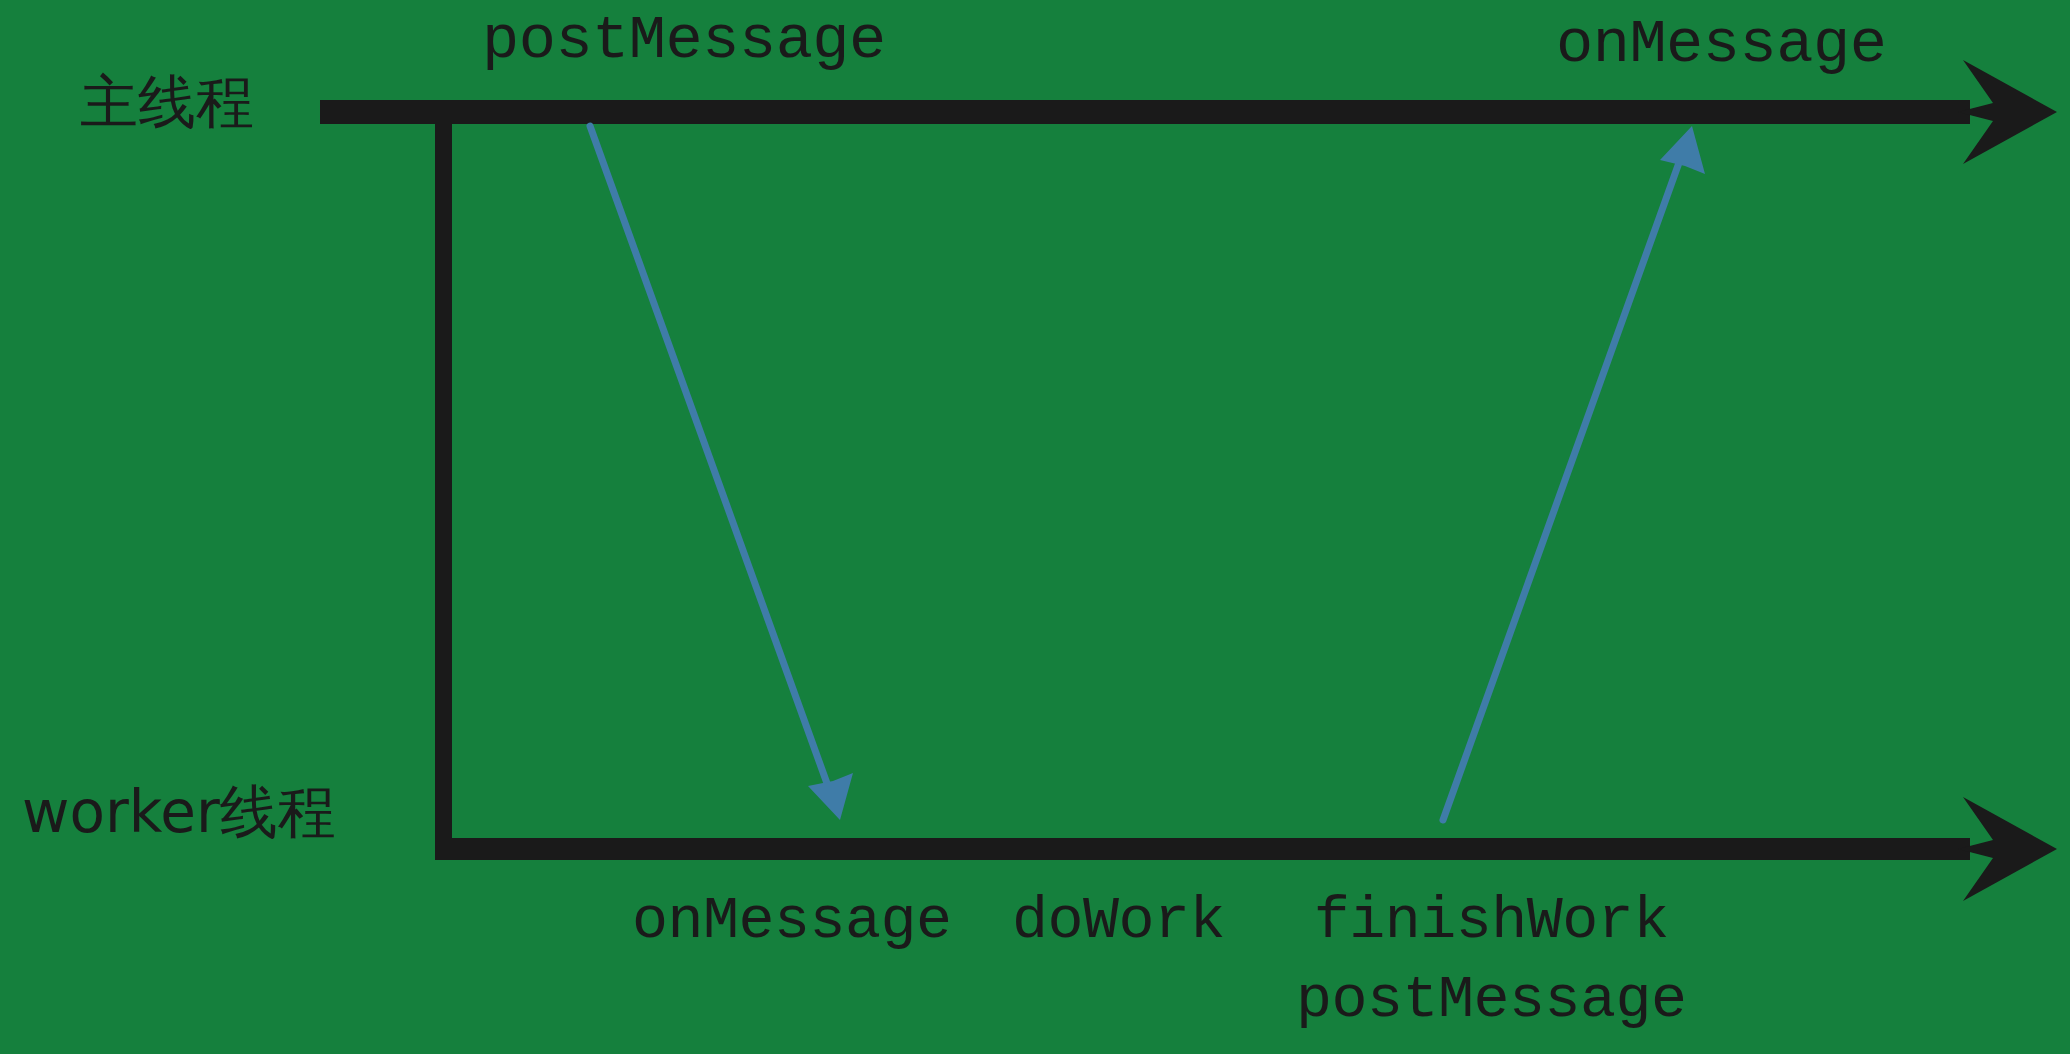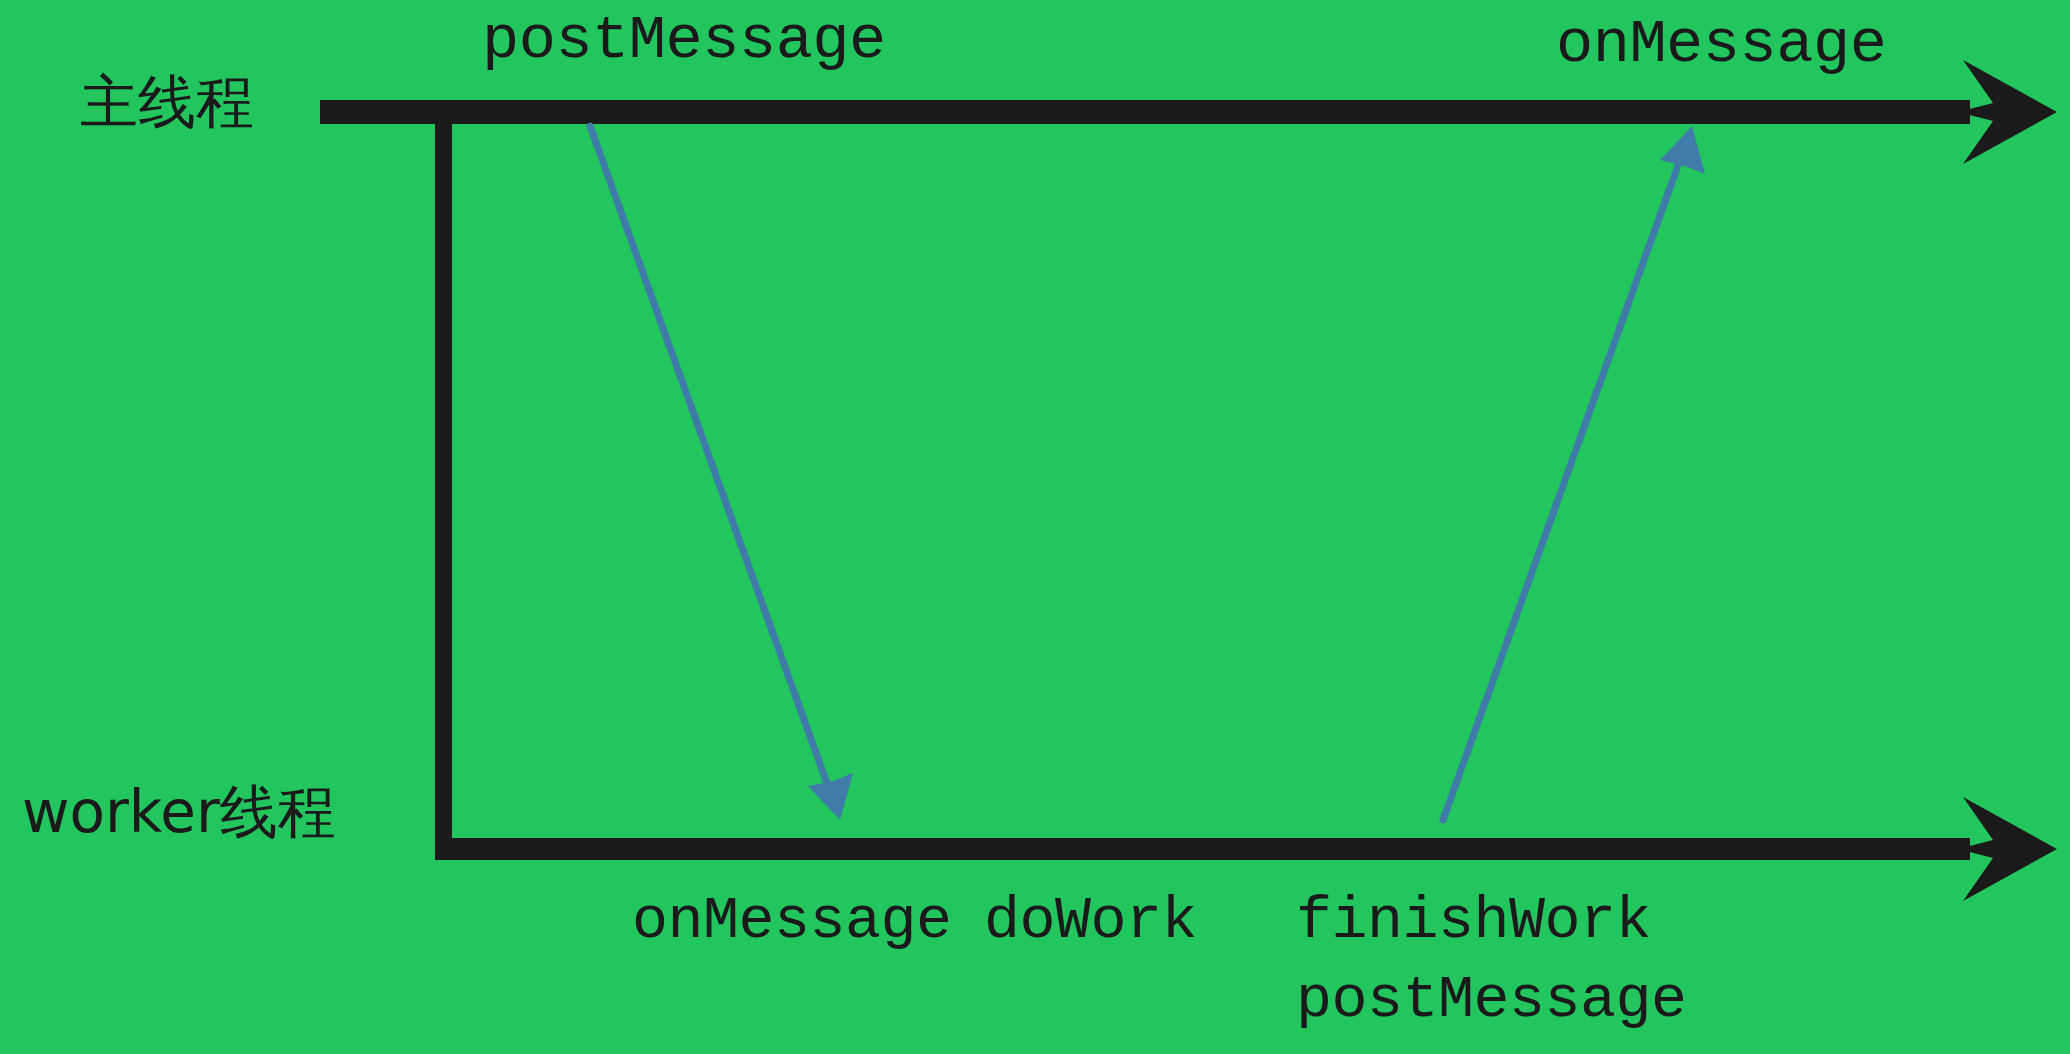--- a/index.html
+++ b/index.html
@@ -7,21 +7,21 @@
     padding: 0;
     background: #ffffff;
   }
   body {
     font-family: "Liberation Sans", "DejaVu Sans", sans-serif;
   }
   #stage {
     position: relative;
     width: 2070px;
     height: 1054px;
-    background: #22c55e;
+    background: #15803d;
     overflow: hidden;
   }
   #diagram-svg {
     position: absolute;
     left: 0;
     top: 0;
     width: 2070px;
     height: 1054px;
   }
   .lbl {
@@ -60,31 +60,32 @@
     top: 12px;
     font-size: 62px;
   }
   
   #ann-on-message-bottom {
     left: 632px;
     top: 890px;
     font-size: 60px;
   }
   #ann-do-work {
-    left: 984px;
+    left: 1012px;
     top: 890px;
     font-size: 60px;
   }
   #ann-finish-block {
     left: 1296px;
     top: 890px;
     font-size: 60px;
   }
   #ann-finish-block .line {
     display: block;
+    text-align: center;
   }
   #ann-finish-block .line + .line {
     margin-top: 16px;
   }
 </style>
 </head>
 <body>
 
 <div id="stage">
 

